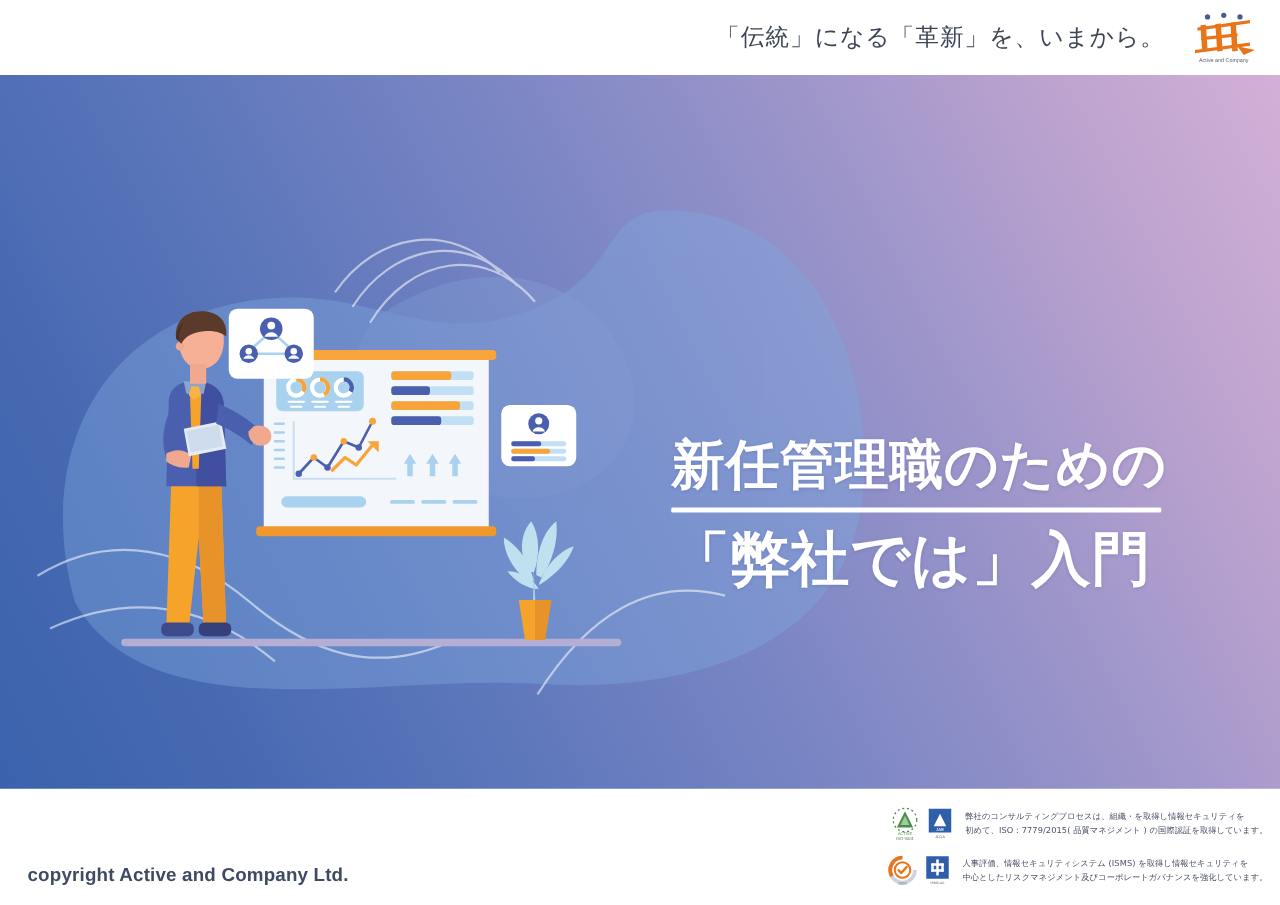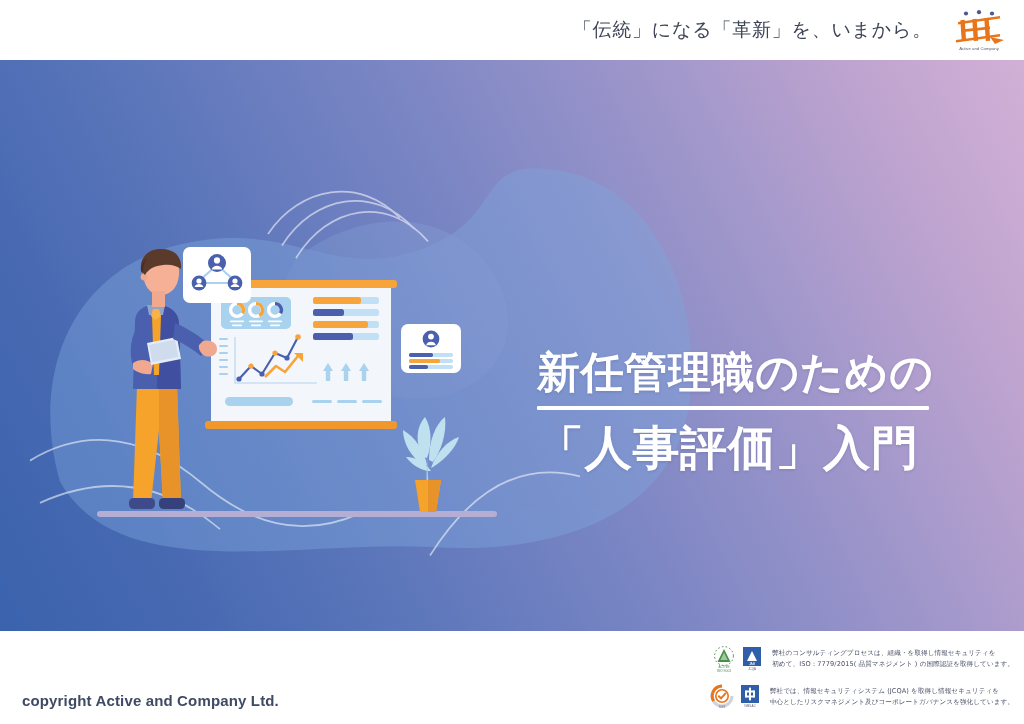--- a/index.html
+++ b/index.html
@@ -295,21 +295,21 @@
         </g>
         <path d="M342 232 L344 268 L341 268 Z" fill="#9fd0e4"></path>
         <path d="M330 255 L356 255 L351 287 L335 287 Z" fill="#f5a32a"></path>
         <path d="M343 255 L356 255 L351 287 L343 287 Z" fill="#e8932a"></path>
       </g>
     </svg>
 
     <div class="title-block">
       <div class="title-line">新任管理職のための</div>
       <div class="title-rule"></div>
-      <div class="title-line big">「人事評価」入門</div>
+      <div class="title-line big">「弊社では」入門</div>
     </div>
   </div>
 
   <div class="footer"></div>
 
   <div class="copyright">copyright Active and Company Ltd.</div>
 
   <div class="cert-group one">
     <div class="cert-row">
       <div class="cert-marks">
@@ -352,19 +352,19 @@
             <rect x="10" y="3.4" width="2" height="13" rx=".7"></rect>
             <rect x="6" y="6.6" width="10" height="2" rx=".7"></rect>
             <rect x="6" y="11.4" width="10" height="2" rx=".7"></rect>
             <rect x="6" y="6.6" width="2" height="6.8" rx=".7"></rect>
             <rect x="14" y="6.6" width="2" height="6.8" rx=".7"></rect>
           </g>
           <text x="11" y="23.2" font-size="2.7" fill="#555a6c" text-anchor="middle" font-family="'Liberation Sans',sans-serif">ISMS-AC</text>
         </svg>
       </div>
       <div class="cert-text">
-        <div>弊社では、情報セキュリティシステム (JCQA) を取得し情報セキュリティを</div>
+        <div>人事評価、情報セキュリティシステム (ISMS) を取得し情報セキュリティを</div>
         <div>中心としたリスクマネジメント及びコーポレートガバナンスを強化しています。</div>
       </div>
     </div>
   </div>
 
 </div>
 
 </body></html>

